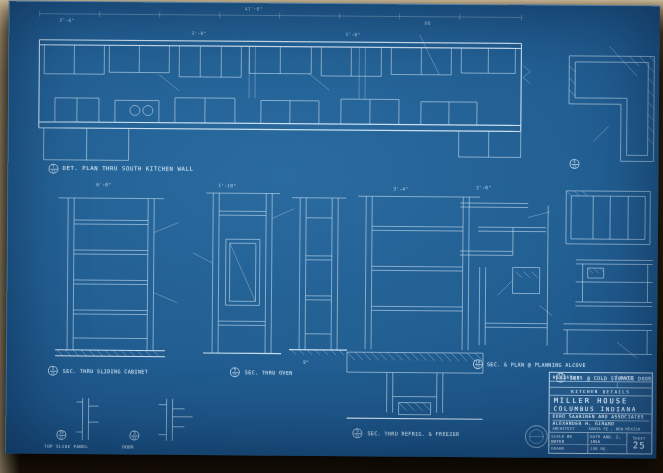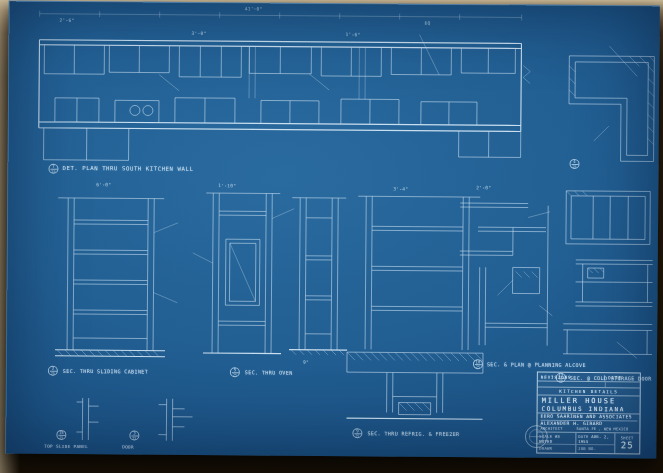--- a/index.html
+++ b/index.html
@@ -26,21 +26,21 @@
   .lbl.big{font-size:5.6px;letter-spacing:.6px;}
   .ann{position:absolute;color:#cfe4f2;font-size:4.6px;letter-spacing:.2px;
        white-space:nowrap;opacity:.7;text-shadow:0 0 1px rgba(170,210,240,.5);}
   .marker{position:absolute;width:10px;height:10px;border:1px solid rgba(205,226,242,.85);
        border-radius:50%;box-sizing:border-box;display:flex;flex-direction:column;
        align-items:center;justify-content:center;color:#dcecf8;opacity:.9;}
   .marker .num{font-size:4px;line-height:4px;border-bottom:.5px solid rgba(205,226,242,.8);
        width:7px;text-align:center;}
   .marker .sht{font-size:3.5px;line-height:4px;opacity:.8;}
   
-  .tblock{position:absolute;right:16px;bottom:4px;width:104px;height:82px;
+  .tblock{position:absolute;right:4px;bottom:4px;width:104px;height:82px;
        border:1px solid rgba(210,230,245,.85);color:#e2eff9;background:rgba(255,255,255,.04);
        box-sizing:border-box;display:flex;flex-direction:column;
        text-shadow:0 0 1.5px rgba(170,210,240,.6);}
   .trow{display:flex;border-bottom:1px solid rgba(210,230,245,.6);box-sizing:border-box;}
   .tcell{box-sizing:border-box;}
   .rev-head{height:9px;font-size:4px;letter-spacing:1px;align-items:center;}
   .rev-head .tcell{flex:2;padding-left:3px;border-right:1px solid rgba(210,230,245,.6);}
   .rev-head .tcell:last-child{flex:1;border-right:none;}
   .rev-empty{height:6px;}
   .rev-empty .tcell{flex:2;border-right:1px solid rgba(210,230,245,.4);}

